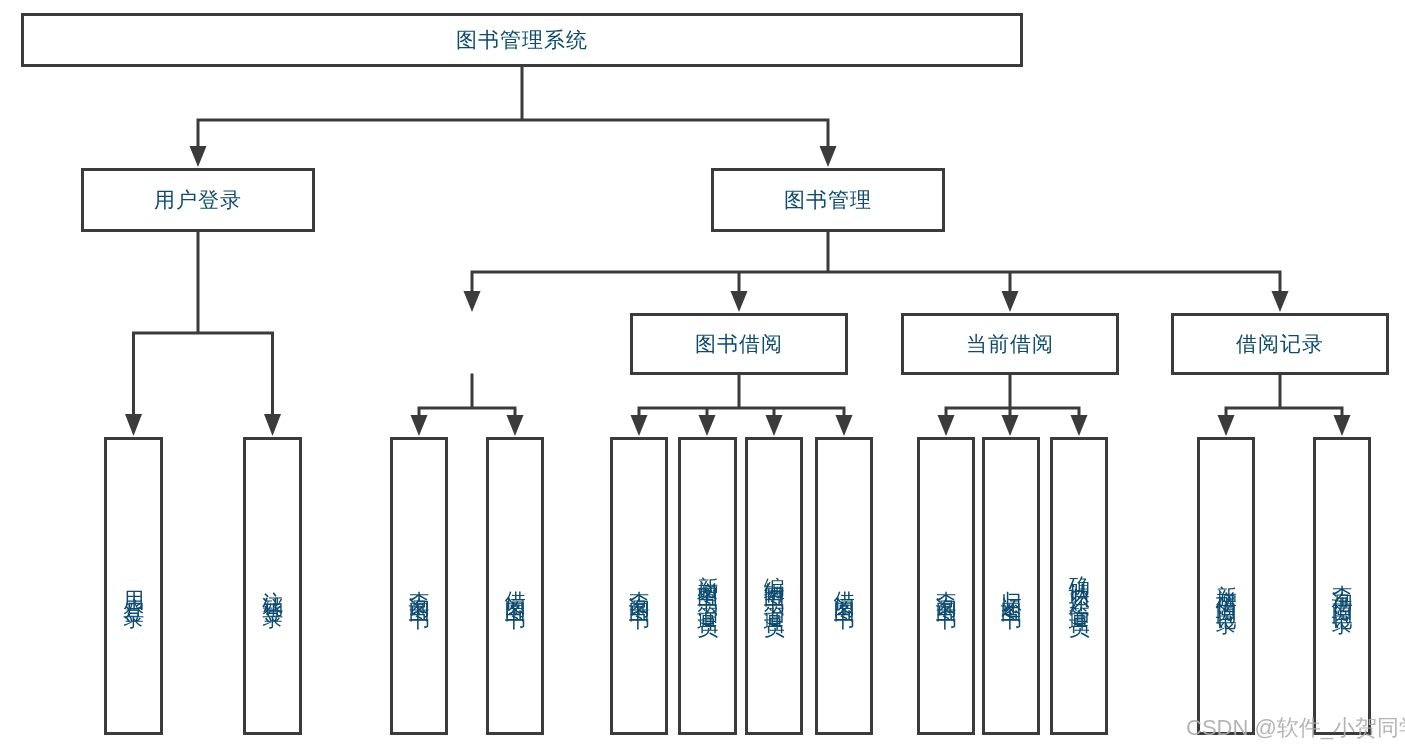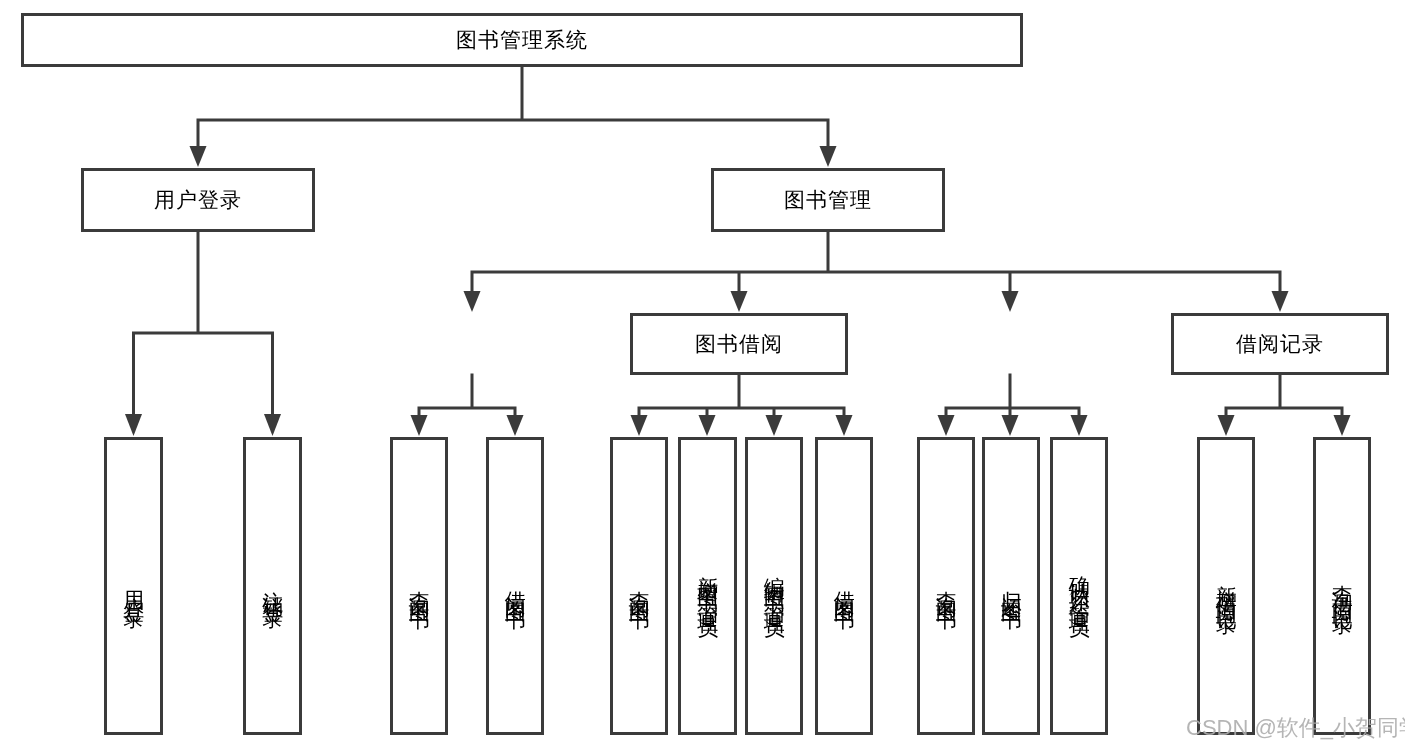--- a/index.html
+++ b/index.html
@@ -3,21 +3,21 @@
 <meta charset="utf-8">
 <style>
   html, body { margin: 0; padding: 0; background: #ffffff; }
   .stage {
     position: relative; width: 1405px; height: 747px; background: #ffffff;
     font-family: "Liberation Sans", sans-serif; overflow: hidden;
   }
   .wires { position: absolute; left: 0; top: 0; width: 1405px; height: 747px; }
   .box {
     position: absolute; box-sizing: border-box; background: #ffffff;
-    border: 3px solid #3b3b3b; color: #000000;
+    border: 3px solid #3b3b3b; color: #0c4a6e;
     display: flex; align-items: center; justify-content: center;
     line-height: 1.25; white-space: nowrap;
   }
   .hbox { font-size: 21px; letter-spacing: 1px; }
   .vbox { writing-mode: vertical-rl; font-size: 21px; letter-spacing: 6px; }
   .watermark {
     position: absolute; left: 1186px; top: 713px; z-index: 5;
     font-size: 22px; color: rgba(173,173,173,0.9); white-space: nowrap;
   }
 </style>
@@ -75,20 +75,21 @@
       <polygon stroke="none" points="1333.5,415 1350.5,415 1342,436"></polygon>
     </g>
   </svg>
 
   <div class="box hbox" style="left:21px; top:13px; width:1002px; height:54px;">图书管理系统</div>
 
   <div class="box hbox" style="left:81px; top:168px; width:234px; height:64px;">用户登录</div>
   <div class="box hbox" style="left:711px; top:168px; width:234px; height:64px;text-align:center;">图书管理</div>
 
   <div class="box hbox" style="left:630px; top:313px; width:218px; height:62px;font-family:Liberation Serif, serif;">图书借阅</div>
+  <div class="box hbox" style="left:901px; top:313px; width:218px; height:62px;">当前借阅</div>
   <div class="box hbox" style="left:1171px; top:313px; width:218px; height:62px;">借阅记录</div>
 
   <div class="box vbox" style="left:104px; top:437px; width:59px; height:298px;">用户登录</div>
   <div class="box vbox" style="left:243px; top:437px; width:59px; height:298px;">注销登录</div>
 
   <div class="box vbox" style="left:390px; top:437px; width:58px; height:298px;">查询图书</div>
   <div class="box vbox" style="left:486px; top:437px; width:58px; height:298px;">借阅图书</div>
 
   <div class="box vbox" style="left:610px; top:437px; width:58px; height:298px;">查询图书</div>
   <div class="box vbox" style="left:678px; top:437px; width:59px; height:298px;">新增图书（管理员）</div>

